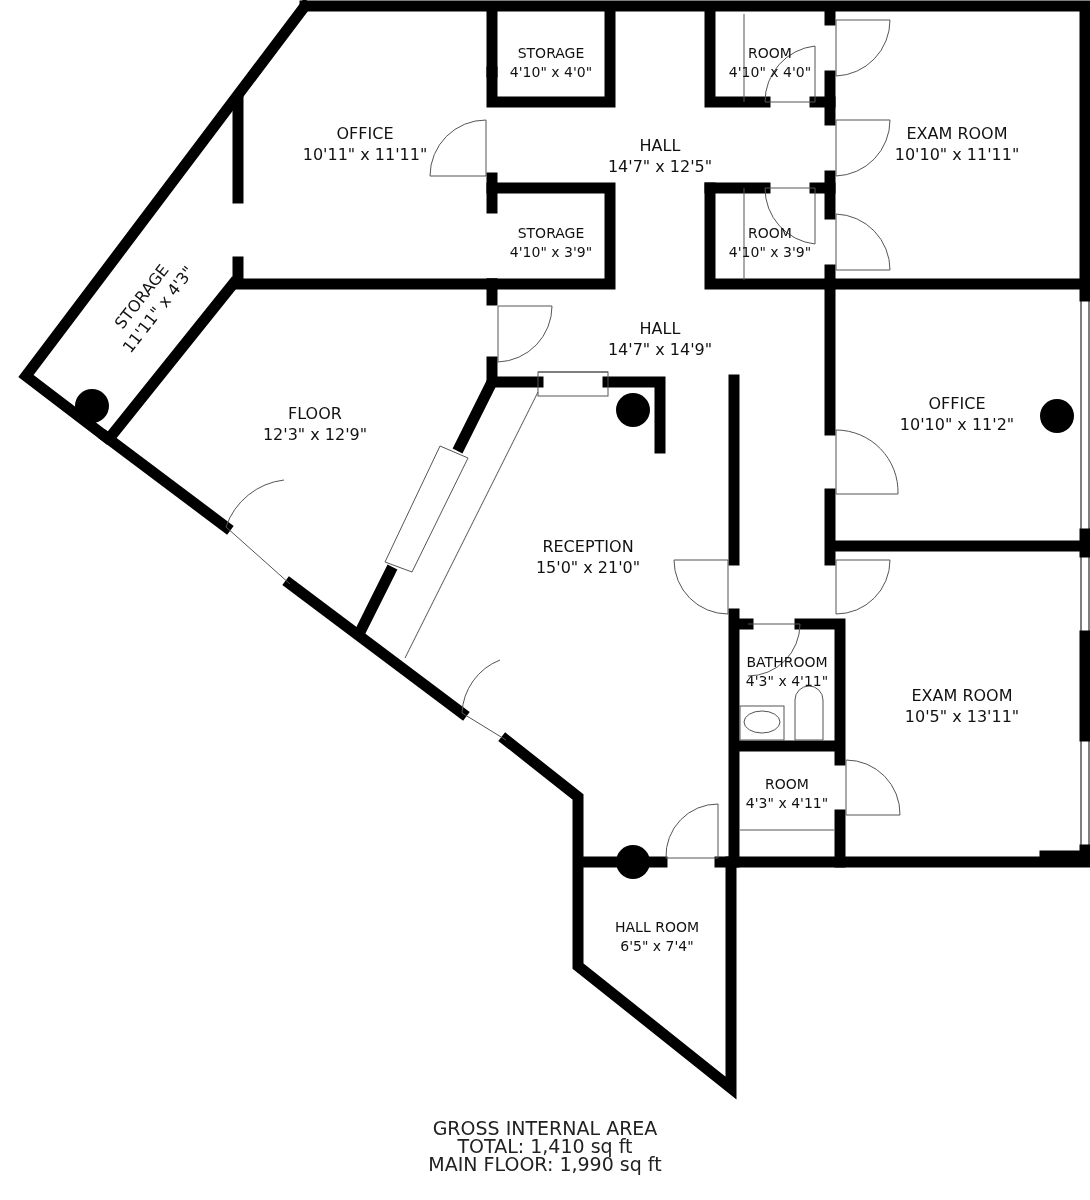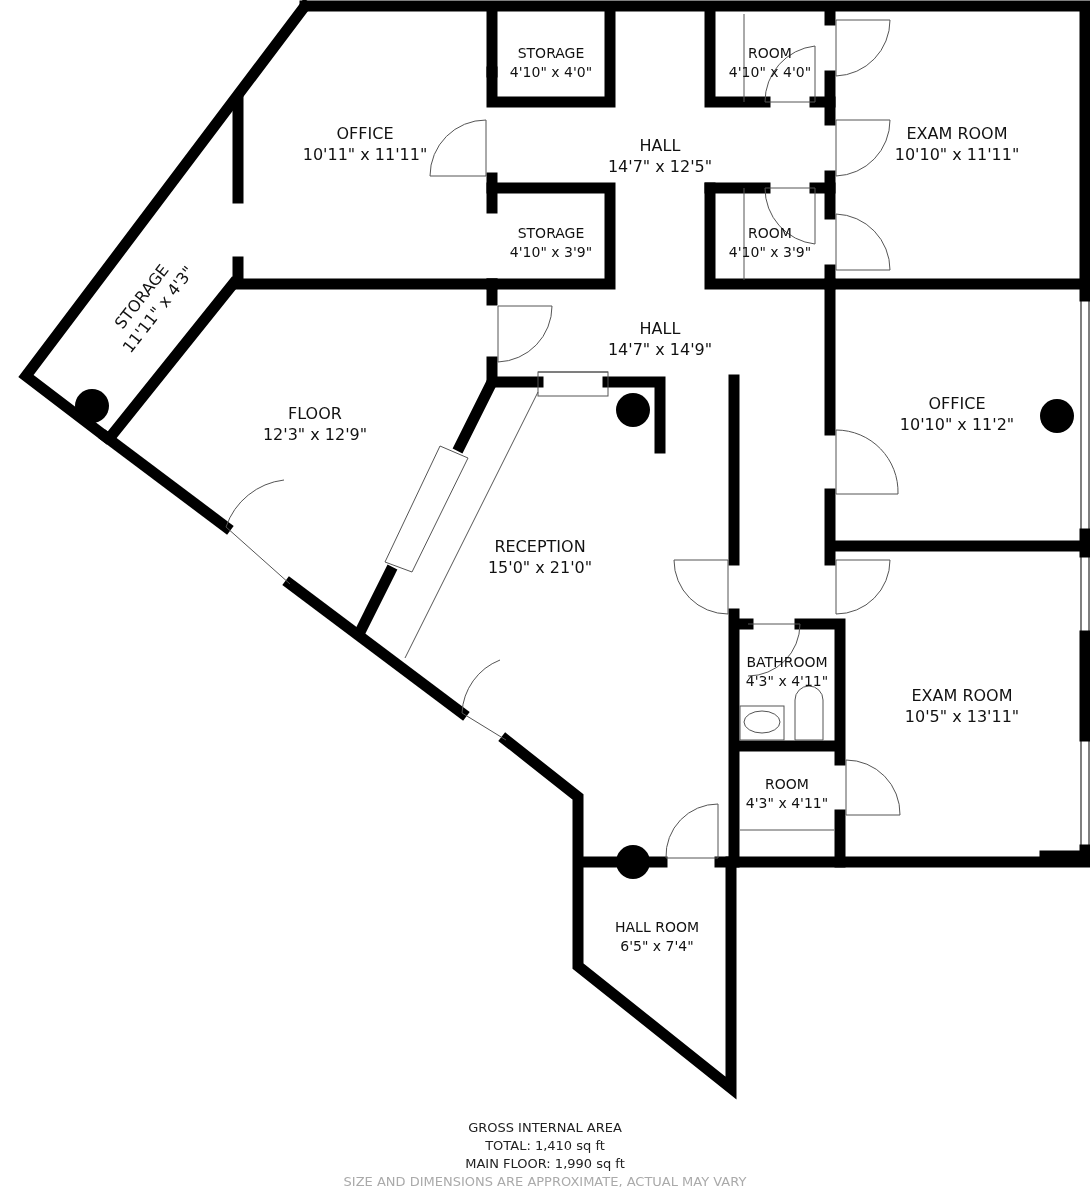--- a/index.html
+++ b/index.html
@@ -1,20 +1,20 @@
 <!DOCTYPE html>
 <html><head>
 <meta charset="utf-8">
 <style>
   html, body { margin:0; padding:0; background:#ffffff; }
   body { width:1090px; height:1200px; position:relative; overflow:hidden; font-family:"DejaVu Sans", sans-serif; }
   #plan { position:absolute; left:0; top:0; width:1090px; height:1200px; }
   .label { position:absolute; text-align:center; color:#111; font-size:16px; line-height:21px; white-space:nowrap; transform:translateX(-50%); }
   .label.small { font-size:14px; line-height:19px; }
-  .footer { position:absolute; left:0; width:1090px; text-align:center; top:1119px; font-size:13px; line-height:18px; color:#222; }
+  .footer { position:absolute; left:0; width:1090px; text-align:center; top:1119px; font-size:19px; line-height:18px; color:#222; }
   .footer .disclaimer { color:#aaa; }
 </style>
 </head>
 <body>
 
 <svg id="plan" viewBox="0 0 1090 1200" xmlns="http://www.w3.org/2000/svg">
   <g fill="none" stroke="#000" stroke-width="11" stroke-linecap="square" stroke-linejoin="miter">
 
     <path d="M305 6 L1085 6 L1085 282"></path>
 
@@ -148,21 +148,21 @@
   <div>14'7" x 14'9"</div>
 </div>
 <div class="label" style="left:315px;top:403px;">
   <div>FLOOR</div>
   <div>12'3" x 12'9"</div>
 </div>
 <div class="label" style="left:957px;top:393px;">
   <div>OFFICE</div>
   <div>10'10" x 11'2"</div>
 </div>
-<div class="label" style="left:540px;top:536px;">
+<div class="label" style="left:588px;top:536px;">
   <div>RECEPTION</div>
   <div>15'0" x 21'0"</div>
 </div>
 <div class="label small" style="left:787px;top:653px;text-align:center;">
   <div>BATHROOM</div>
   <div>4'3" x 4'11"</div>
 </div>
 <div class="label" style="left:962px;top:685px;">
   <div>EXAM ROOM</div>
   <div>10'5" x 13'11"</div>
@@ -173,14 +173,13 @@
 </div>
 <div class="label small" style="left:657px;top:918px;">
   <div>HALL ROOM</div>
   <div>6'5" x 7'4"</div>
 </div>
 
 <div class="footer">
   <div>GROSS INTERNAL AREA</div>
   <div>TOTAL: 1,410 sq ft</div>
   <div>MAIN FLOOR: 1,990 sq ft</div>
-  <div class="disclaimer">SIZE AND DIMENSIONS ARE APPROXIMATE, ACTUAL MAY VARY</div>
 </div>
 
 </body></html>

